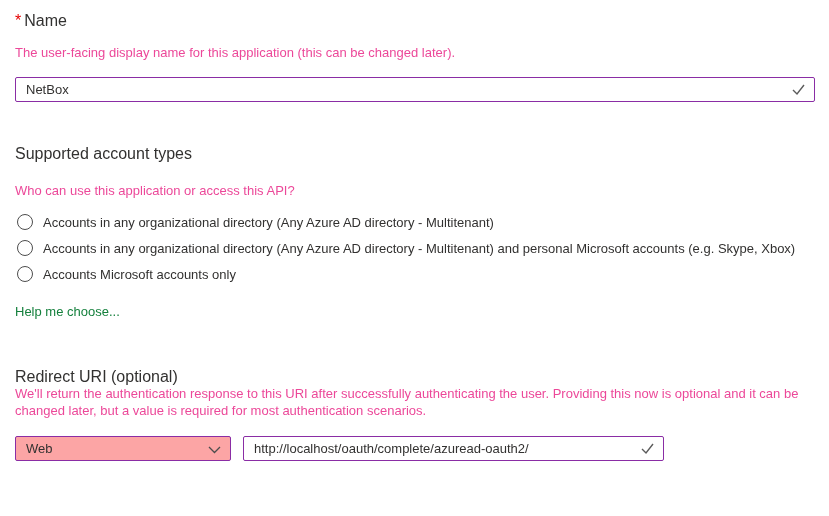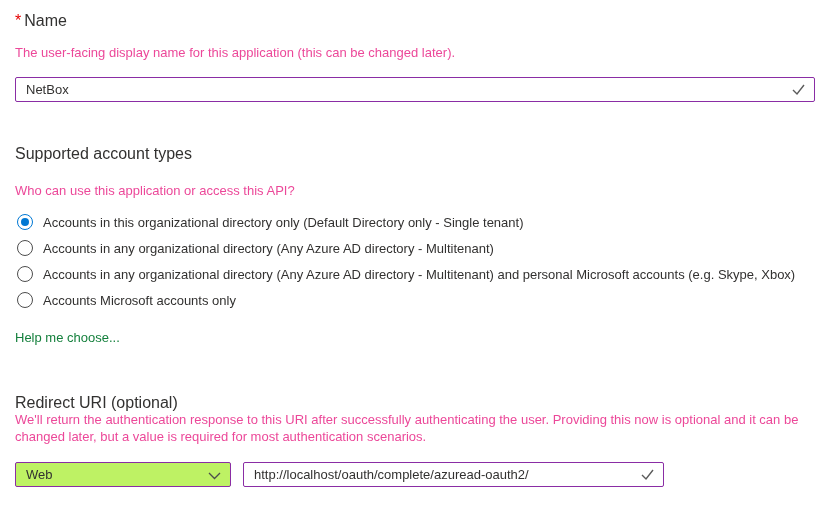--- a/index.html
+++ b/index.html
@@ -105,21 +105,21 @@
     display: flex;
     gap: 12px;
     align-items: center;
   }
   .platform-select {
     position: relative;
     width: 216px;
     height: 25px;
     border: 1px solid #8a2da5;
     border-radius: 2px;
-    background: #bef264;
+    background: #fca5a5;
     display: flex;
     align-items: center;
     padding: 0 30px 0 10px;
     font-size: 13px;
     color: #323130;
     cursor: pointer;
   }
   .chevron-icon {
     position: absolute;
     right: 9px;
@@ -145,24 +145,20 @@
       <polyline points="2,8 6,12 13,3" fill="none" stroke="#5b5b5b" stroke-width="1.4"></polyline>
     </svg>
   </div>
 
   <div class="section-accounts">
     <div class="section-title">Supported account types</div>
 
     <div class="desc question">Who can use this application or access this API?</div>
 
     <div class="radio-group">
-      <div class="radio-row selected">
-        <span class="radio-circle"></span>
-        <span class="radio-label">Accounts in this organizational directory only (Default Directory only - Single tenant)</span>
-      </div>
       <div class="radio-row">
         <span class="radio-circle"></span>
         <span class="radio-label">Accounts in any organizational directory (Any Azure AD directory - Multitenant)</span>
       </div>
       <div class="radio-row">
         <span class="radio-circle"></span>
         <span class="radio-label">Accounts in any organizational directory (Any Azure AD directory - Multitenant) and personal Microsoft accounts (e.g. Skype, Xbox)</span>
       </div>
       <div class="radio-row">
         <span class="radio-circle"></span>

